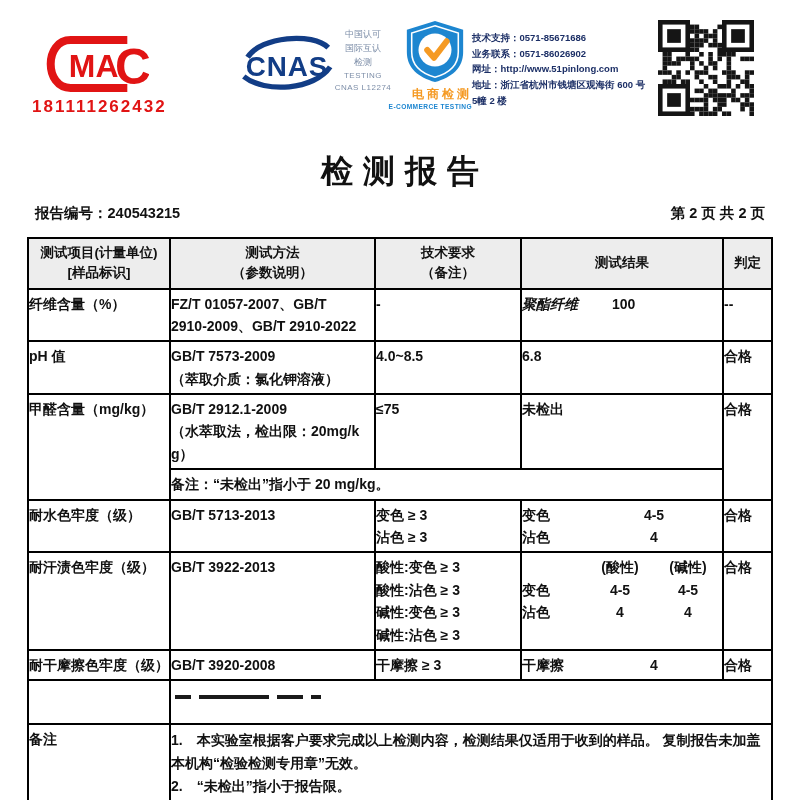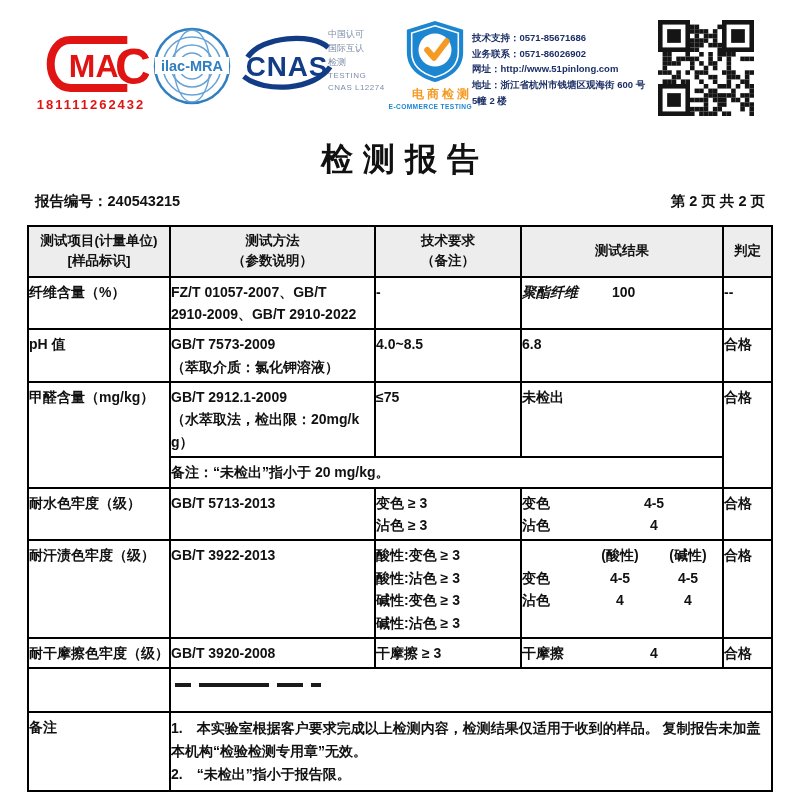--- a/index.html
+++ b/index.html
@@ -3,33 +3,33 @@
 <meta charset="utf-8">
 <style>
   html,body{margin:0;padding:0;background:#fff;}
   body{width:800px;height:800px;font-family:"Liberation Sans",sans-serif;color:#111;}
   .page{position:relative;width:800px;height:800px;overflow:hidden;background:#fff;}
 
   
   .hdr{position:relative;height:112px;margin:14px 30px 0 30px;}
   .hdr *{box-sizing:border-box;}
   .cma{position:absolute;left:2px;top:8px;width:118px;text-align:center;margin-top:11px;}
-  .cma-num{color:#e11414;font-weight:700;font-size:13px;letter-spacing:2px;margin-top:-2px;}
+  .cma-num{color:#e11414;font-weight:700;font-size:17px;letter-spacing:2px;margin-top:-2px;}
   .ilac{position:absolute;left:122px;top:12px;}
   .cnas{position:absolute;left:208px;top:18px;}
-  .accred{position:absolute;left:298px;top:14px;width:70px;color:#7d8ea8;font-size:9px;line-height:1.55;font-weight:400;}
+  .accred{position:absolute;left:298px;top:14px;width:70px;color:#7d8ea8;font-size:9px;line-height:1.55;font-weight:400;text-align:center;}
   .accred .en{font-size:8px;letter-spacing:.5px;}
   .shield{position:absolute;left:356px;top:4px;width:86px;text-align:right;}
   .shield .cn{color:#f59a23;font-weight:700;font-size:12px;letter-spacing:3px;margin-top:-2px;}
   .shield .en{color:#1d86d0;font-weight:700;font-size:6.6px;letter-spacing:.4px;}
   .contact{position:absolute;left:442px;top:16px;width:188px;color:#1c2f66;font-size:9.5px;font-weight:700;line-height:1.65;}
   .qr{position:absolute;left:628px;top:6px;width:96px;height:96px;}
 
   
-  .title{margin-top:12px;text-align:center;font-size:32px;font-weight:700;letter-spacing:10px;text-indent:10px;}
+  .title{margin-top:24px;text-align:center;font-size:32px;font-weight:700;letter-spacing:10px;text-indent:10px;}
   .meta{display:flex;justify-content:space-between;margin:10px 35px 0 35px;font-size:14.5px;font-weight:700;}
 
   
   table.report{border-collapse:collapse;table-layout:fixed;width:744px;margin:14px auto 0 auto;}
   table.report td, table.report th{border:2px solid #000;padding:3px 0;font-size:14px;font-weight:700;vertical-align:top;text-align:left;line-height:1.6;word-break:break-all;}
   table.report th{background:#ededed;text-align:center;font-size:13.5px;padding:4px 2px;vertical-align:middle;line-height:1.5;}
   td.vc{text-align:center;vertical-align:top;}
   td.note-cell{font-size:13.5px;padding:2px 8px;}
   .rline{display:flex;}
   .rlab{width:64px;flex:0 0 auto;}
@@ -51,31 +51,20 @@
 
     <div class="cma">
       <svg width="116" height="62" viewBox="0 0 130 70">
         <path d="M106 8 H42 C12 8 12 62 42 62 H106" fill="none" stroke="#e11414" stroke-width="9"></path>
         <text x="40" y="50" font-family="Liberation Sans, sans-serif" font-size="36" font-weight="bold" fill="#e11414">MA</text>
         <text x="92" y="58" font-family="Liberation Sans, sans-serif" font-size="56" font-weight="bold" fill="#e11414">C</text>
       </svg>
       <div class="cma-num">181111262432</div>
     </div>
 
-    <div class="ilac">
-      <svg width="80" height="80" viewBox="0 0 80 80">
-        <circle cx="40" cy="40" r="37" fill="#fff" stroke="#2f7fc1" stroke-width="2.5"></circle>
-        <circle cx="40" cy="40" r="29" fill="none" stroke="#69a3d6" stroke-width="1.6"></circle>
-        <circle cx="40" cy="40" r="21" fill="none" stroke="#69a3d6" stroke-width="1.6"></circle>
-        <circle cx="40" cy="40" r="13" fill="none" stroke="#69a3d6" stroke-width="1.6"></circle>
-        <ellipse cx="40" cy="40" rx="18" ry="36" fill="none" stroke="#69a3d6" stroke-width="1.4"></ellipse>
-        <rect x="3" y="31" width="74" height="17" fill="#fff"></rect>
-        <text x="40" y="44.5" text-anchor="middle" font-family="Liberation Sans, sans-serif" font-size="14.5" font-weight="bold" fill="#2f7fc1">ilac-MRA</text>
-      </svg>
-    </div>
 
     <div class="cnas">
       <svg width="96" height="62" viewBox="0 0 100 64">
         <path d="M10 26 C 24 4, 78 0, 94 16" fill="none" stroke="#123d86" stroke-width="5.5"></path>
         <text x="8" y="46" font-family="Liberation Sans, sans-serif" font-size="29" font-weight="bold" letter-spacing="1" fill="#123d86">CNAS</text>
         <path d="M6 46 C 28 64, 80 60, 96 36" fill="none" stroke="#123d86" stroke-width="5.5"></path>
       </svg>
     </div>
 
     <div class="accred">

